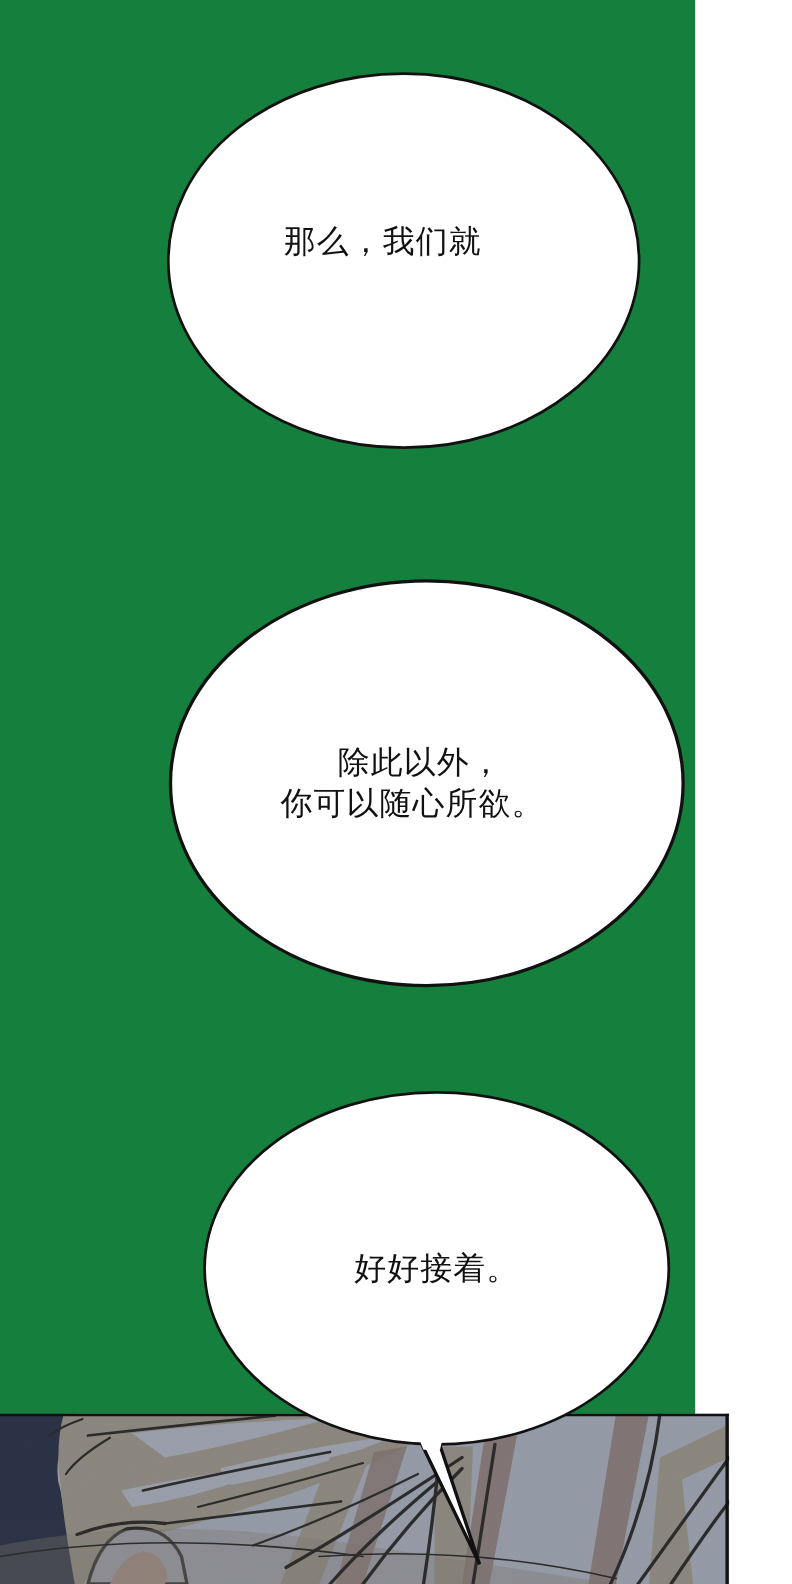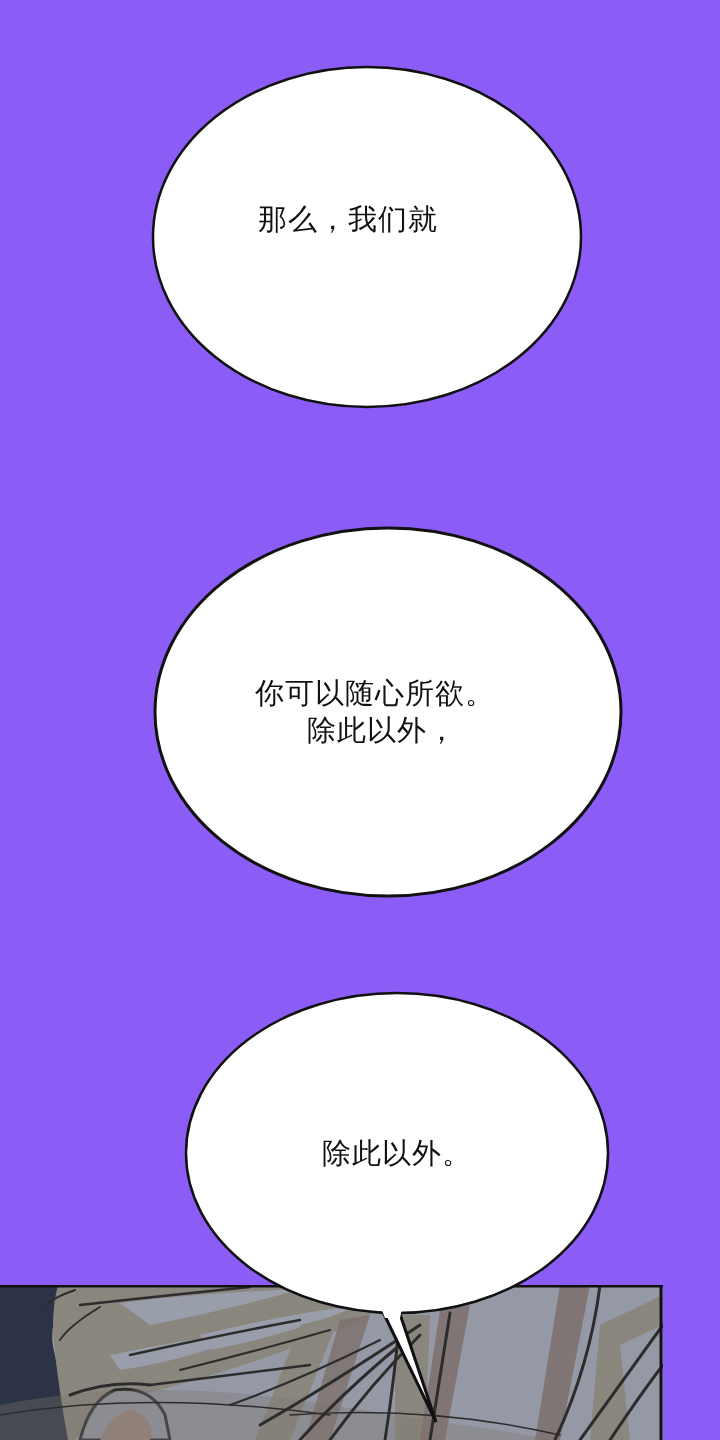--- a/index.html
+++ b/index.html
@@ -10,23 +10,23 @@
     body {
       width: 720px;
       height: 1440px;
       position: relative;
       overflow: hidden;
       font-family: "DejaVu Sans", "Liberation Sans", sans-serif;
     }
     .page {
       position: absolute;
       left: 0; top: 0;
-      width: 720px;
+      width: 632px;
       height: 1440px;
-      background: #8b5cf6;
+      background: #15803d;
       text-decoration: underline;
     }
     .art-panel {
       position: absolute;
       left: 0;
       top: 1285px;
       width: 663px;
       height: 155px;
       overflow: hidden;
     }
@@ -128,21 +128,21 @@
 
       <path d="M381 1308 L402 1309 L400 1318 L385 1318 Z" fill="#ffffff"></path>
     </g>
   </svg>
 
   <div class="bubble-text" style="left:241px; top:201px;">
     <span class="line" style="padding-left:17px;">那么，我们就</span>
   </div>
 
   <div class="bubble-text" style="left:255px; top:675px;">
+    <span class="line" style="padding-left:52px;">除此以外，</span>
     <span class="line">你可以随心所欲。</span>
-    <span class="line" style="padding-left:52px;">除此以外，</span>
   </div>
 
   <div class="bubble-text" style="left:322px; top:1135px;">
-    <span class="line">除此以外。</span>
+    <span class="line">好好接着。</span>
   </div>
 
 </div>
 
 </body></html>

